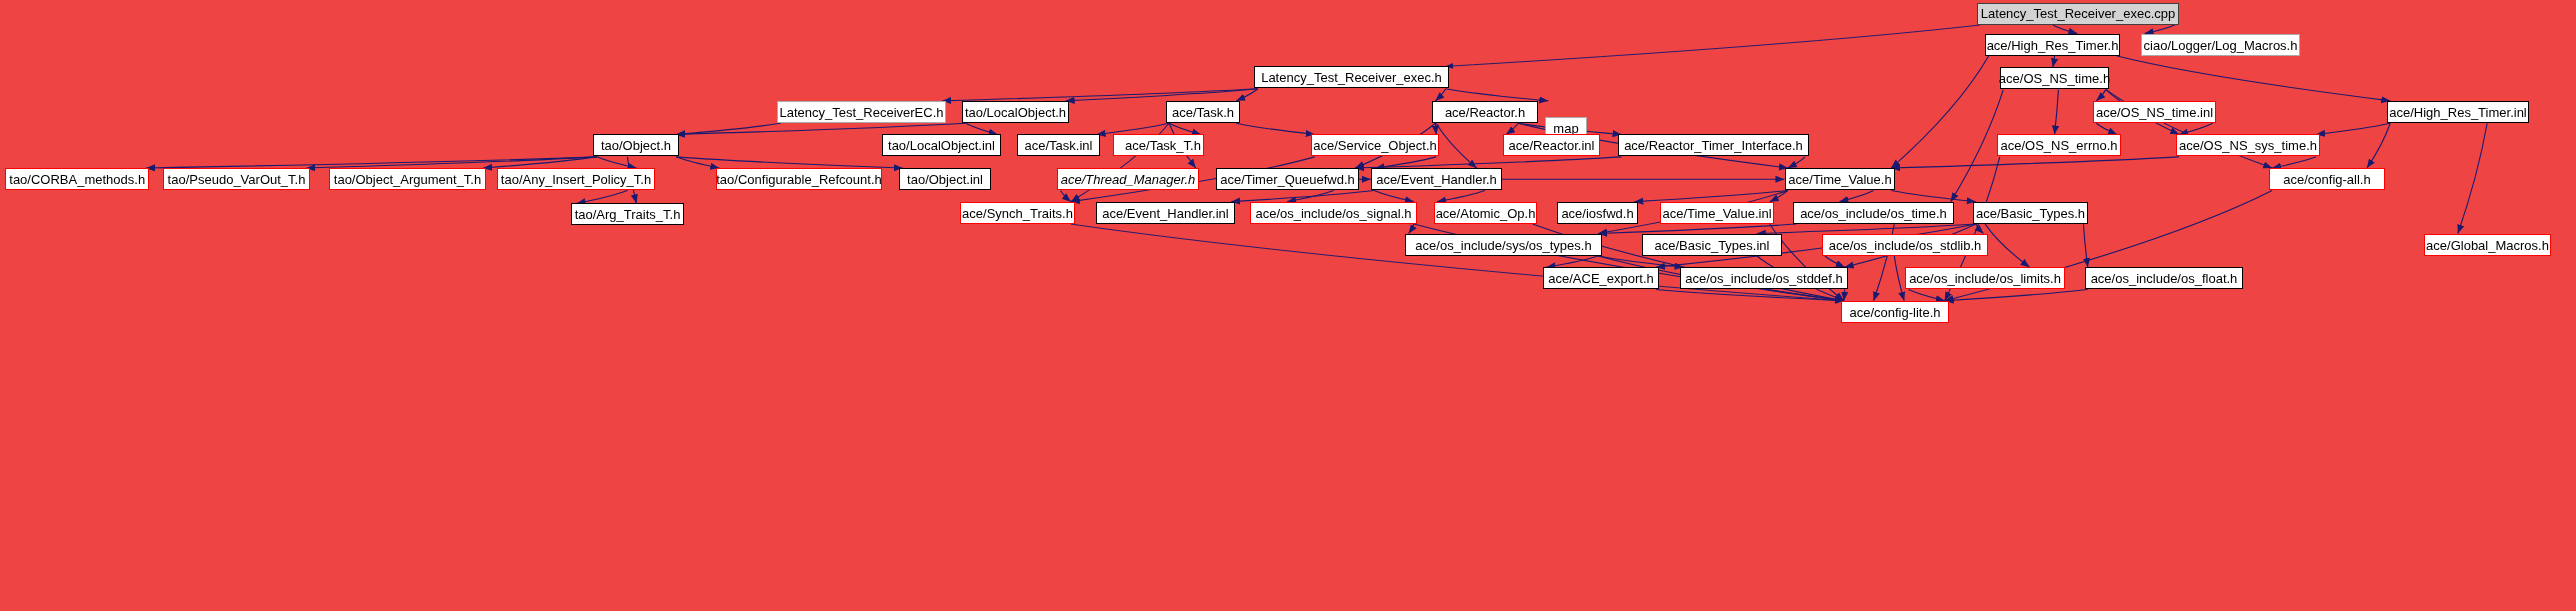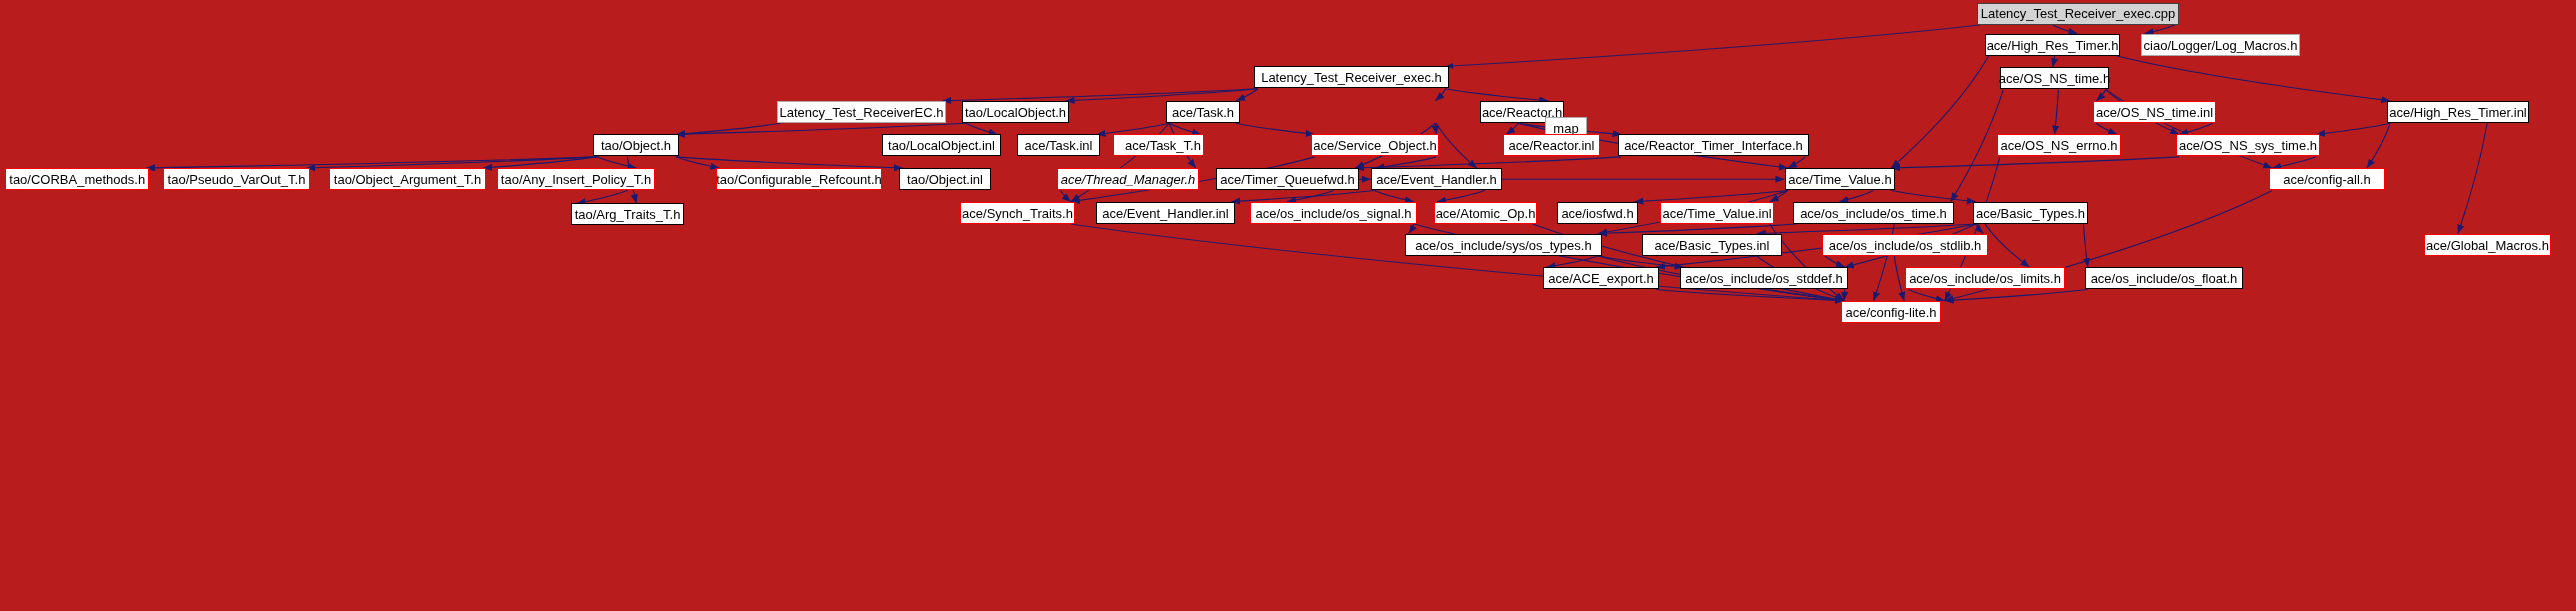--- a/index.html
+++ b/index.html
@@ -1,16 +1,16 @@
 <!DOCTYPE html>
 <html style="font-size:14px"><head>
 <meta charset="utf-8">
 <style>
   html,body{margin:0;padding:0;background:#ffffff;}
-  #canvas{position:relative;width:2576px;height:611px;background:#b91c1c;
+  #canvas{position:relative;width:2576px;height:611px;background:#ef4444;
           font-family:"Liberation Sans","DejaVu Sans",sans-serif;overflow:hidden;}
   #edges{position:absolute;left:0;top:0;width:2576px;height:611px;pointer-events:none;}
   .node{position:absolute;box-sizing:border-box;display:flex;align-items:center;
         justify-content:center;white-space:nowrap;background:#ffffff;
         border:0.9px solid #000000;height:22.4px;font-size:13px;color:#000000;
         line-height:1;padding:0 6px;}
   .node.root{background:#d3d3d3;border:0.9px solid #404040;}
   .node.red{border:0.9px solid #ff0000;}
   .node.grey{border:0.9px solid #aaaaaa;color:#000000;}
 </style>
@@ -113,21 +113,21 @@
     </svg>
   <div id="nodes">
       <div class="node root" style="left: 1977px; top: 2.6px; width: 202px;">Latency_Test_Receiver_exec.cpp</div>
       <div class="node" style="left: 1985px; top: 34px; width: 135px;">ace/High_Res_Timer.h</div>
       <div class="node grey" style="left: 2141px; top: 34px; width: 159px;">ciao/Logger/Log_Macros.h</div>
       <div class="node" style="left: 1254px; top: 66px; width: 195px;">Latency_Test_Receiver_exec.h</div>
       <div class="node" style="left: 2000px; top: 67px; width: 109px;">ace/OS_NS_time.h</div>
       <div class="node grey" style="left: 777px; top: 101px; width: 169px;">Latency_Test_ReceiverEC.h</div>
       <div class="node" style="left: 962px; top: 101px; width: 107px;">tao/LocalObject.h</div>
       <div class="node" style="left: 1166px; top: 101px; width: 74px;">ace/Task.h</div>
-      <div class="node" style="left: 1480px; top: 101px; width: 84px;">ace/Reactor.h</div>
+      <div class="node" style="left: 1432px; top: 101px; width: 106px;">ace/Reactor.h</div>
       <div class="node grey" style="left: 1545px; top: 117px; width: 42px;">map</div>
       <div class="node red" style="left: 2093px; top: 101px; width: 123px;">ace/OS_NS_time.inl</div>
       <div class="node" style="left: 2387px; top: 101px; width: 142px;">ace/High_Res_Timer.inl</div>
       <div class="node" style="left: 593px; top: 134px; width: 86px;">tao/Object.h</div>
       <div class="node" style="left: 882px; top: 134px; width: 119px;">tao/LocalObject.inl</div>
       <div class="node" style="left: 1017px; top: 134px; width: 83px;">ace/Task.inl</div>
       <div class="node red" style="left: 1113px; top: 134px; width: 91px; padding-left: 15px;">ace/Task_T.h</div>
       <div class="node red" style="left: 1311px; top: 134px; width: 128px;">ace/Service_Object.h</div>
       <div class="node red" style="left: 1503px; top: 134px; width: 97px;">ace/Reactor.inl</div>
       <div class="node" style="left: 1618px; top: 134px; width: 191px;">ace/Reactor_Timer_Interface.h</div>
@@ -154,16 +154,16 @@
       <div class="node" style="left: 1793px; top: 202px; width: 161px;">ace/os_include/os_time.h</div>
       <div class="node" style="left: 1973px; top: 202px; width: 115px;">ace/Basic_Types.h</div>
       <div class="node red" style="left: 2424px; top: 234px; width: 127px;">ace/Global_Macros.h</div>
       <div class="node" style="left: 1405px; top: 234px; width: 197px;">ace/os_include/sys/os_types.h</div>
       <div class="node" style="left: 1642px; top: 234px; width: 140px;">ace/Basic_Types.inl</div>
       <div class="node red" style="left: 1822px; top: 234px; width: 166px;">ace/os_include/os_stdlib.h</div>
       <div class="node" style="left: 1543px; top: 267px; width: 116px;">ace/ACE_export.h</div>
       <div class="node" style="left: 1680px; top: 267px; width: 168px;">ace/os_include/os_stddef.h</div>
       <div class="node red" style="left: 1905px; top: 267px; width: 160px;">ace/os_include/os_limits.h</div>
       <div class="node" style="left: 2085px; top: 267px; width: 158px;">ace/os_include/os_float.h</div>
-      <div class="node red" style="left: 1841px; top: 301px; width: 100px;">ace/config-lite.h</div>
+      <div class="node red" style="left: 1841px; top: 301px; width: 108px;">ace/config-lite.h</div>
     </div>
 </div>
 
 
 </body></html>

